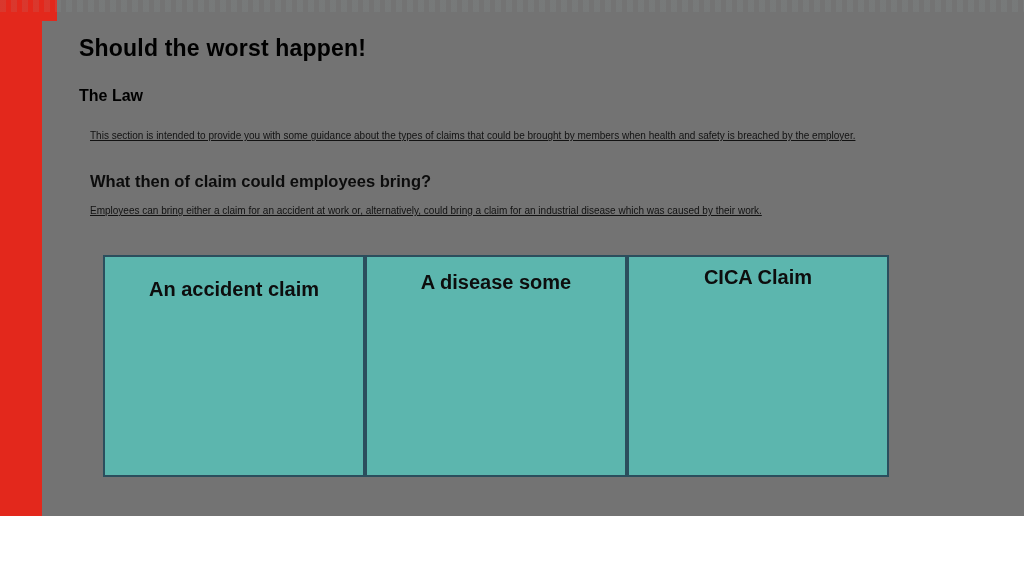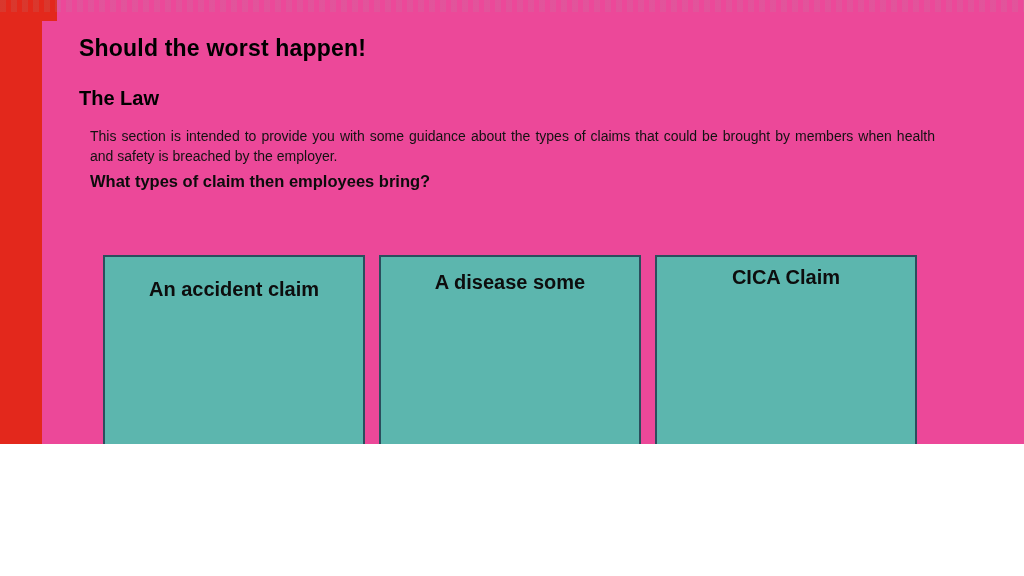--- a/index.html
+++ b/index.html
@@ -1,20 +1,20 @@
 <!DOCTYPE html>
 <html style="--accent-red: #E3281C; --box-fill: #5CB6AE; --box-border: #2B4E5D; --divider: #6E6E6E; --text: #111111;"><head>
 <meta charset="utf-8">
 <style>
   html, body { margin: 0; padding: 0; background: #ffffff; }
   .slide {
     position: relative;
     width: 1024px;
-    height: 444px;
-    background: #ec4899;
+    height: 516px;
+    background: #737373;
     overflow: hidden;
     font-family: "Liberation Sans", sans-serif;
     color: var(--text, #111111);
   }
 
   
   .top-pattern {
     position: absolute; left: 0; top: 0; width: 1024px; height: 12px;
     background: repeating-linear-gradient(90deg,
       rgba(150,170,170,0.20) 0 6px, rgba(0,0,0,0) 6px 11px);
@@ -27,40 +27,40 @@
   .red-bar    { position: absolute; left: 0; top: 0;     width: 42px; height: 553px; background: var(--accent-red, #E3281C); z-index: 1; }
   .red-bottom { position: absolute; left: 0; top: 553px; width: 57px; height: 23px;  background: var(--accent-red, #E3281C); z-index: 2; }
 
   .title {
     position: absolute; left: 79px; top: 35px;
     font-size: 23px; font-weight: bold; color: #000;
     letter-spacing: 0.2px; white-space: nowrap;
   }
   .subtitle {
     position: absolute; left: 79px; top: 87px;
-    font-size: 20px; font-weight: bold; color: #000;
+    font-size: 16px; font-weight: bold; color: #000;
     white-space: nowrap;
   }
 
   .para {
     position: absolute; left: 90px; width: 845px;
-    font-size: 14px; line-height: 20px; margin: 0;
-    text-align: justify; color: #121212;
+    font-size: 10px; line-height: 20px; margin: 0;
+    text-align: justify; color: #121212; text-decoration: underline;
   }
   .intro  { top: 126px; }
   .question {
     position: absolute; left: 90px; top: 172px; margin: 0;
     font-size: 16.5px; font-weight: bold; color: #0c0c0c;
     white-space: nowrap;
   }
   .answer { top: 201px; }
 
   .boxes {
     position: absolute; left: 103px; top: 255px;
-    display: flex; gap: 14px;
+    display: flex; 
   }
   .box {
     box-sizing: border-box;
     width: 262px; height: 222px;
     background: var(--box-fill, #5CB6AE);
     border: 2px solid var(--box-border, #2B4E5D);
     text-align: center;
     padding: 14px 9px 0 9px;
   }
   .box:nth-child(1) { padding-top: 21px; }
@@ -98,21 +98,22 @@
   <div class="top-pattern"></div>
 
   <div class="red-bar"></div>
   <div class="red-top"></div>
   <div class="red-bottom"></div>
 
   <div class="title">Should the worst happen!</div>
   <div class="subtitle">The Law</div>
 
   <p class="para intro">This section is intended to provide you with some guidance about the types of claims that could be brought by members when health and safety is breached by the employer.</p>
-  <p class="question">What types of claim then employees bring?</p>
+  <p class="question">What then of claim could employees bring?</p>
+  <p class="para answer">Employees can bring either a claim for an accident at work or, alternatively, could bring a claim for an industrial disease which was caused by their work.</p>
 
   <div class="boxes">
     <div class="box">
       <div class="box-title">An accident claim</div>
     </div>
     <div class="box">
       <div class="box-title">A disease some</div>
     </div>
     <div class="box">
       <div class="box-title">CICA Claim</div>

